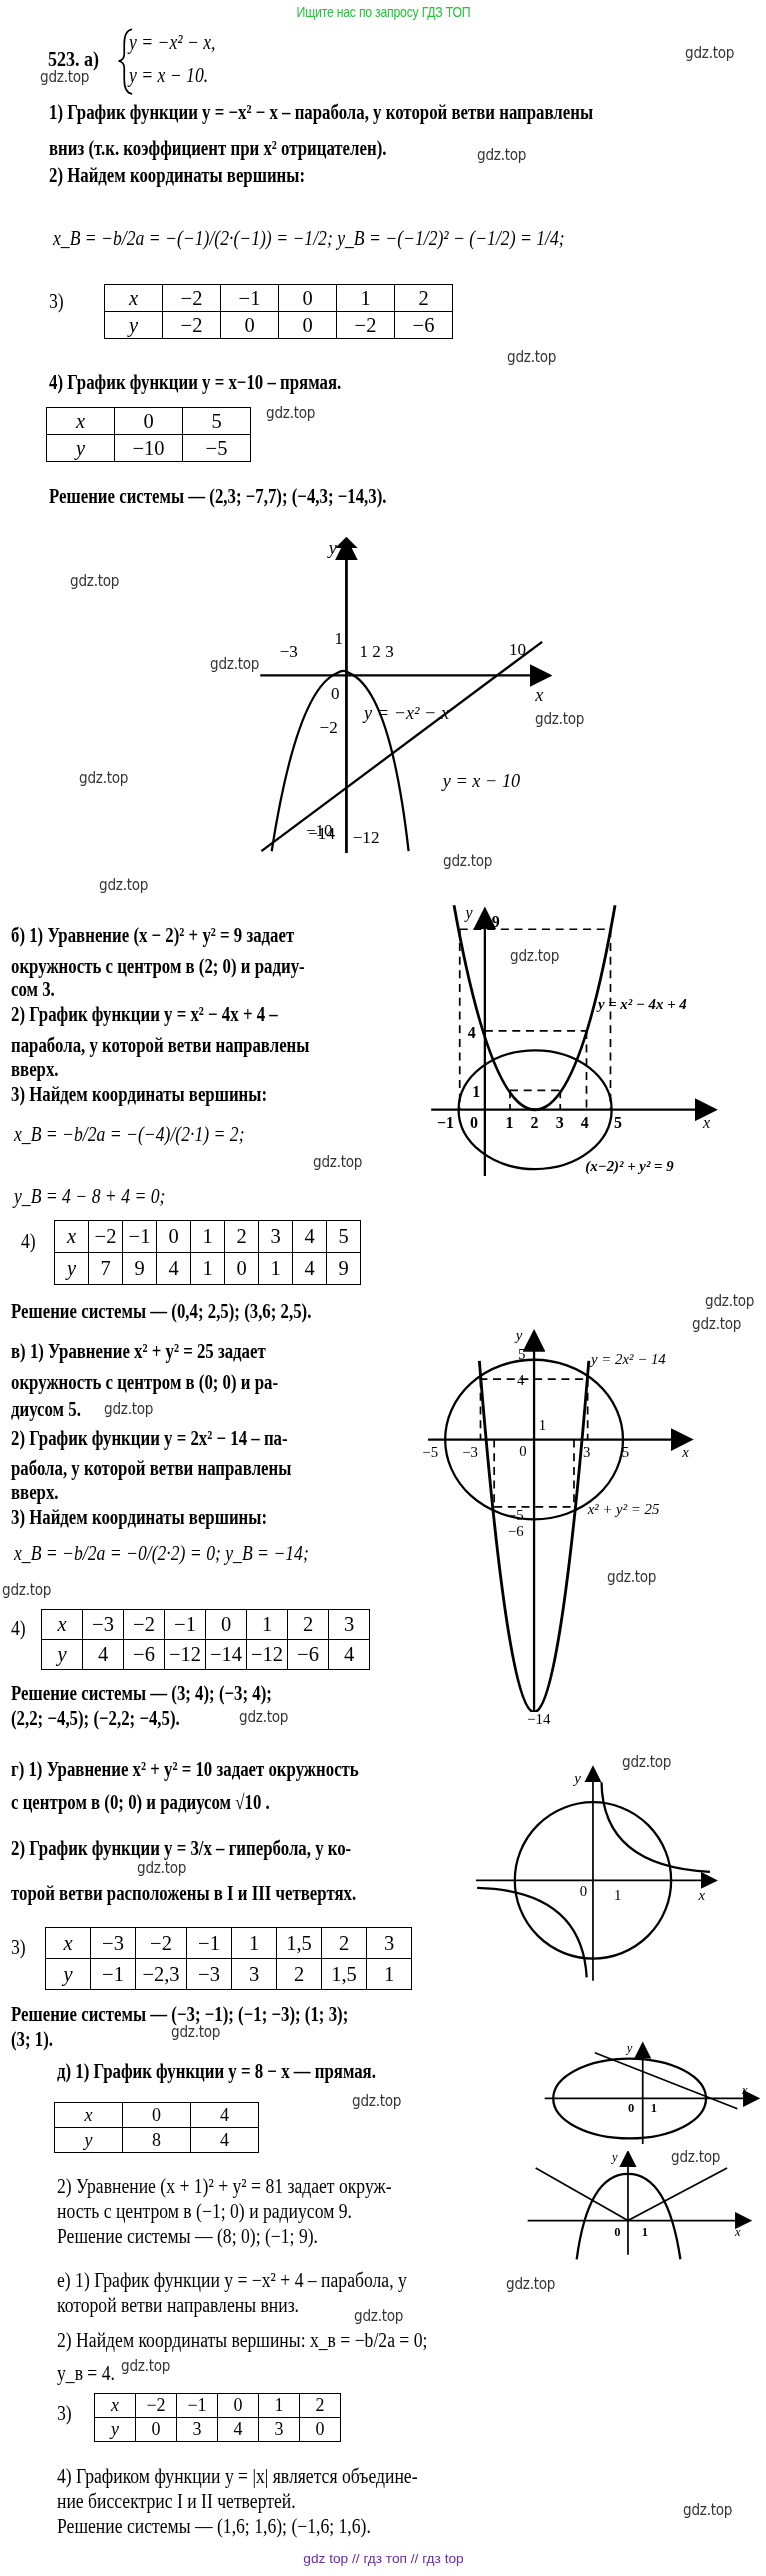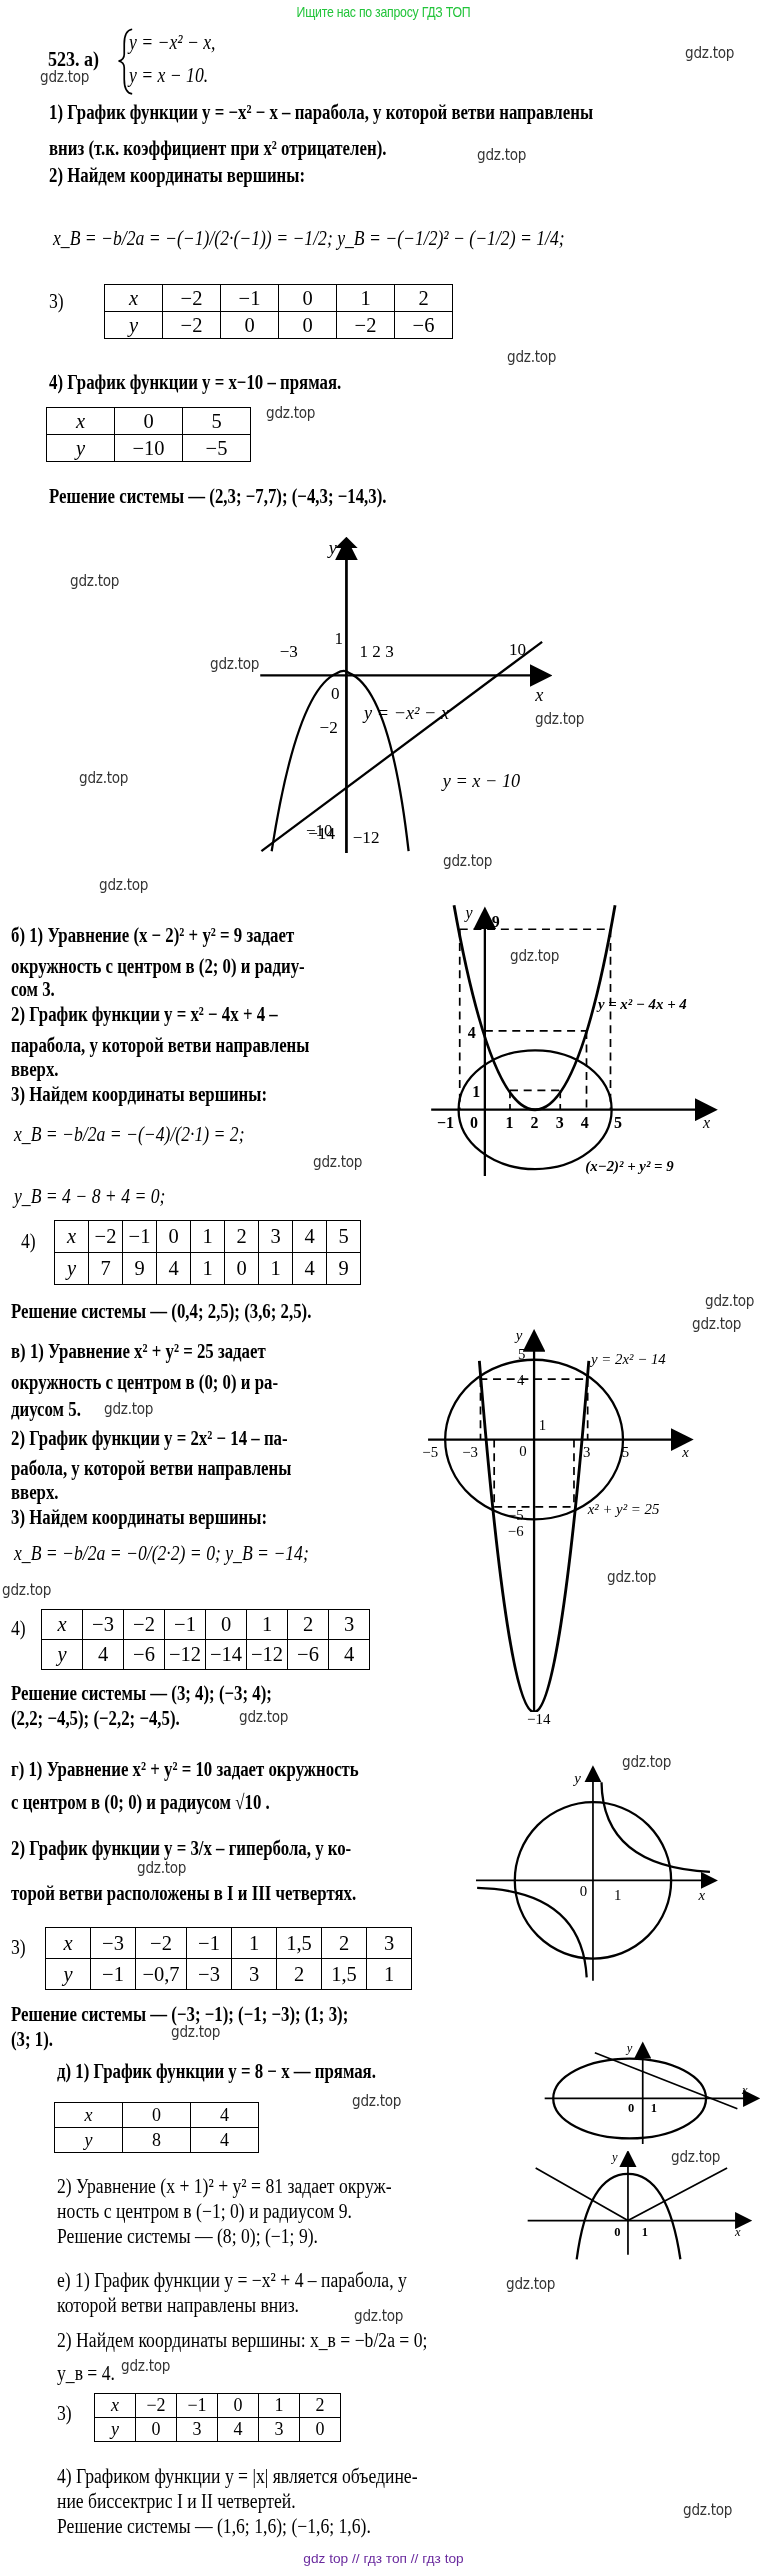--- a/index.html
+++ b/index.html
@@ -278,21 +278,21 @@
         <td style="width:51px;">−2</td>
         <td style="width:45px;">−1</td>
         <td style="width:45px;">1</td>
         <td style="width:45px;">1,5</td>
         <td style="width:45px;">2</td>
         <td style="width:45px;">3</td>
   </tr>
   <tr style="height:31px;">
     <td class="h">y</td>
         <td>−1</td>
-        <td>−0,7</td>
+        <td>−2,3</td>
         <td>−3</td>
         <td>3</td>
         <td>2</td>
         <td>1,5</td>
         <td>1</td>
   </tr>
 </tbody>
   </table>
 <div class="abs txt" style="top:2002px;left:11.4px;">Решение системы — (−3; −1); (−1; −3); (1; 3);</div>
 <div class="abs txt" style="top:2027px;left:11.4px;">(3; 1).</div>

